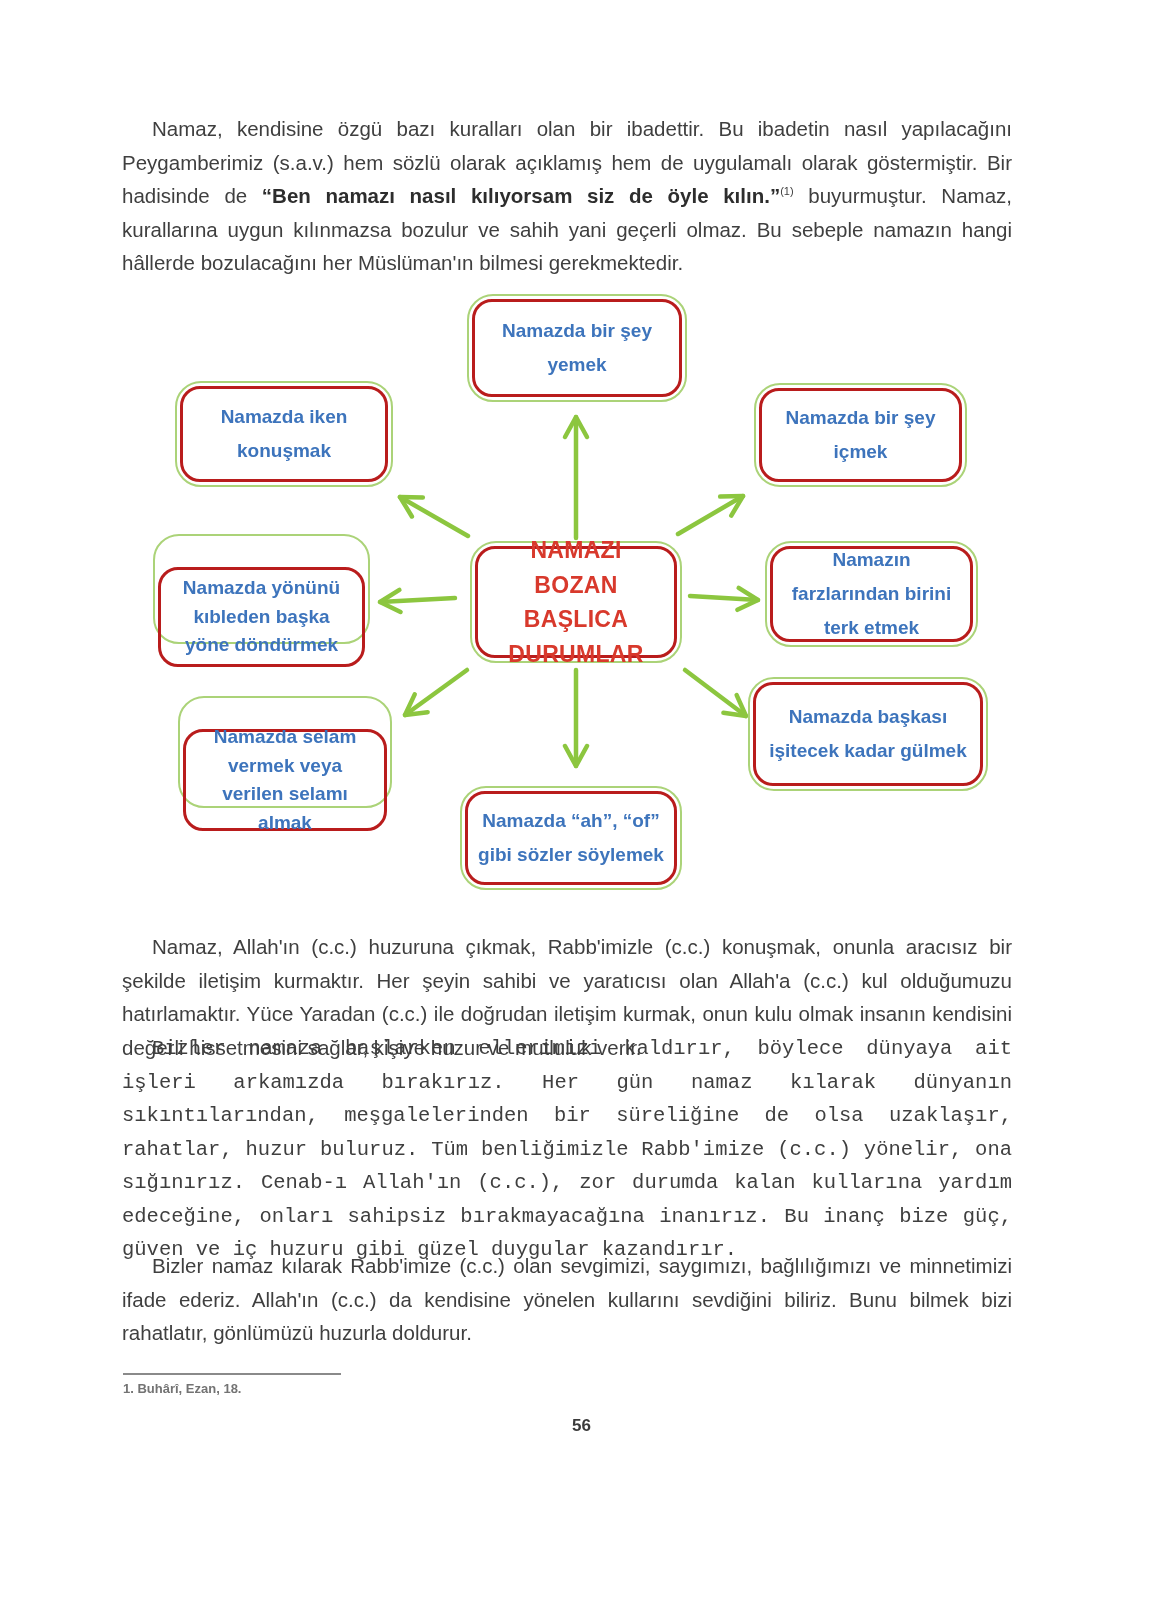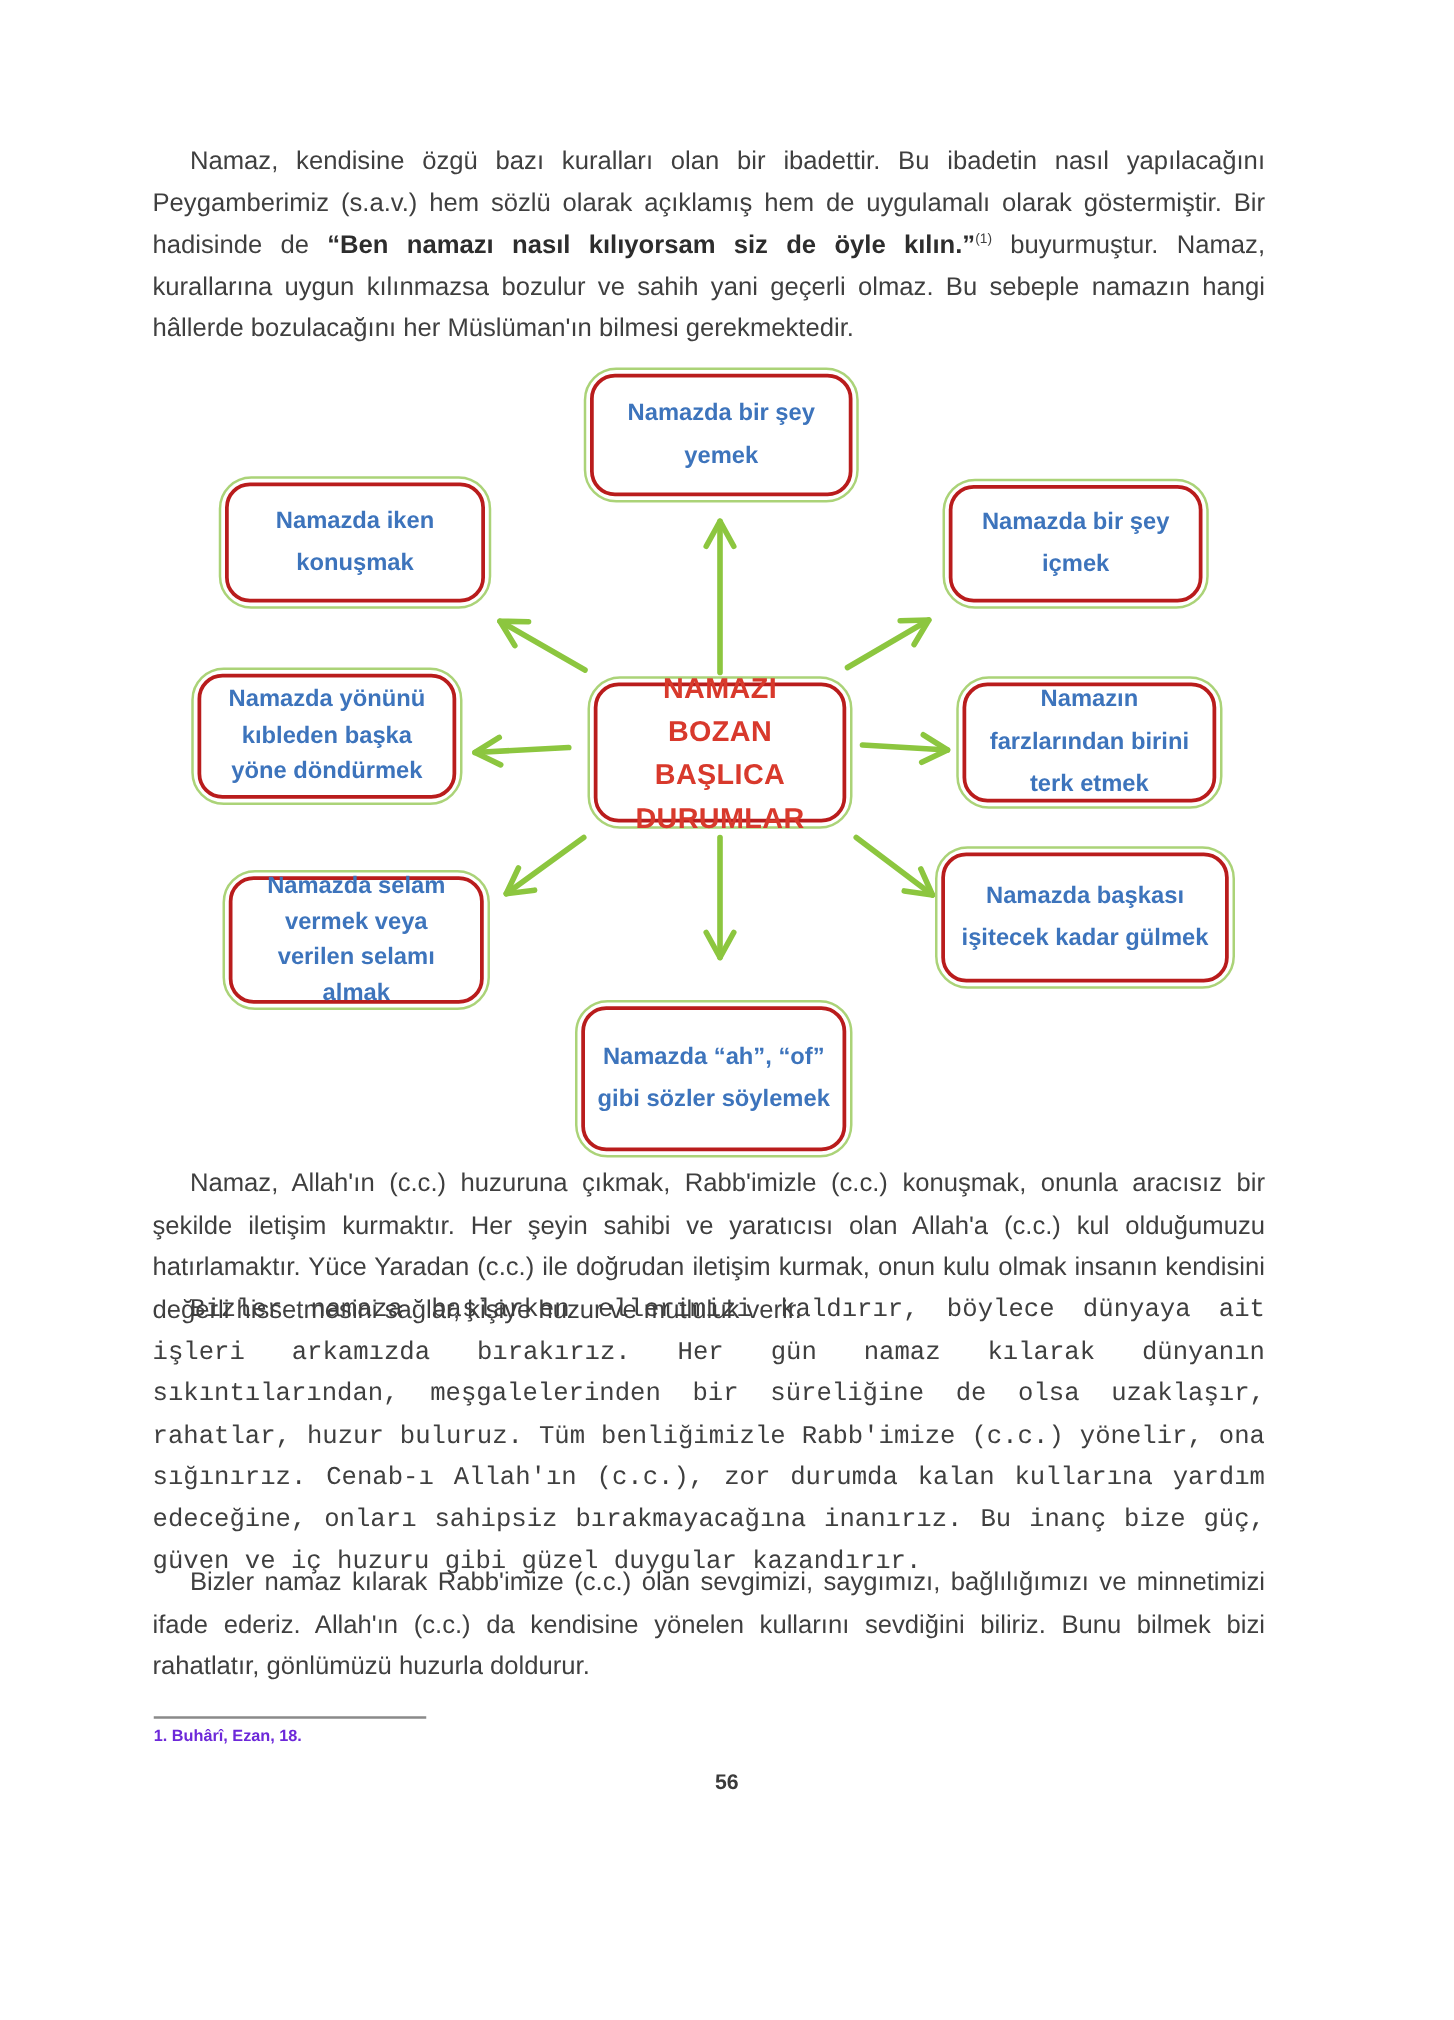--- a/index.html
+++ b/index.html
@@ -46,47 +46,47 @@
     border:3px solid #b91c1c;
     border-radius:20px;
     display:flex;align-items:center;justify-content:center;
     text-align:center;
     padding:2px 9px;
     color:#3d74bc;
     font-weight:600;
     font-size:19px;
     line-height:1.8;
   }
-  .node-inner.tight{line-height:1.5;font-size:19px;}
+  .node-inner.tight{line-height:1.5;font-size:19px;margin-top:28px;}
   .node-inner.center-label{
     color:#d8392c;
     font-weight:800;
     font-size:23px;
     line-height:1.5;
     letter-spacing:.3px;
   }
   
   #node-top          {left:467px;top:9px;  width:220px;height:108px;}
   #node-top-left     {left:175px;top:96px; width:218px;height:106px;}
   #node-top-right    {left:754px;top:98px; width:213px;height:104px;}
   #node-mid-left     {left:153px;top:249px;width:217px;height:110px;}
   #node-center       {left:470px;top:256px;width:212px;height:122px;}
   #node-mid-right    {left:765px;top:256px;width:213px;height:106px;}
   #node-bottom-left  {left:178px;top:411px;width:214px;height:112px;}
   #node-bottom-right {left:748px;top:392px;width:240px;height:114px;}
-  #node-bottom       {left:460px;top:515px;width:222px;height:126px;}
+  #node-bottom       {left:460px;top:501px;width:222px;height:104px;}
 
   
   .footnote-rule{
     position:absolute;left:123px;top:1373px;
     width:218px;height:2px;background:#8a8a8a;
   }
   .footnote{
     position:absolute;left:123px;top:1381px;
-    font-size:13px;font-weight:700;color:#6d28d9;
+    font-size:13px;font-weight:700;color:#737373;
   }
   .page-number{
     position:absolute;left:0;top:1416px;width:1163px;
     text-align:center;
     font-size:17px;font-weight:700;color:#3b3b3b;
   }
 </style>
 </head>
 <body>
 

